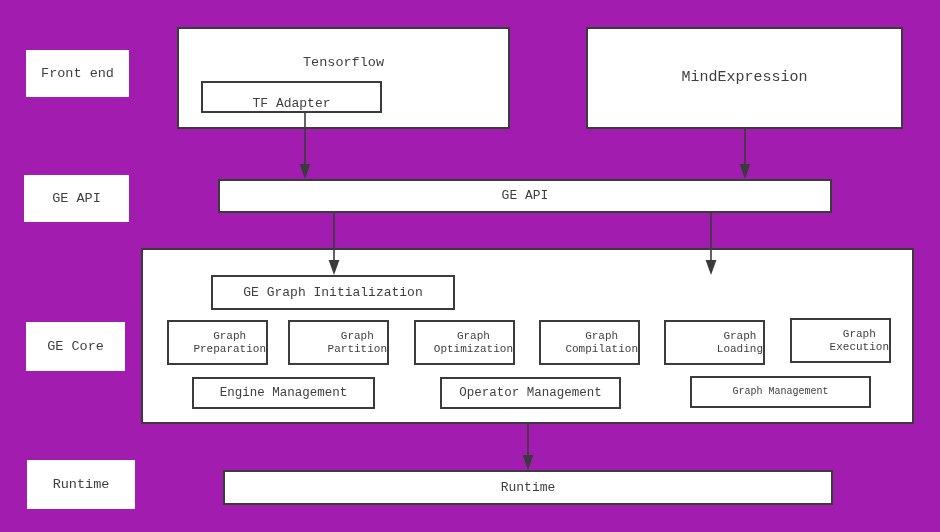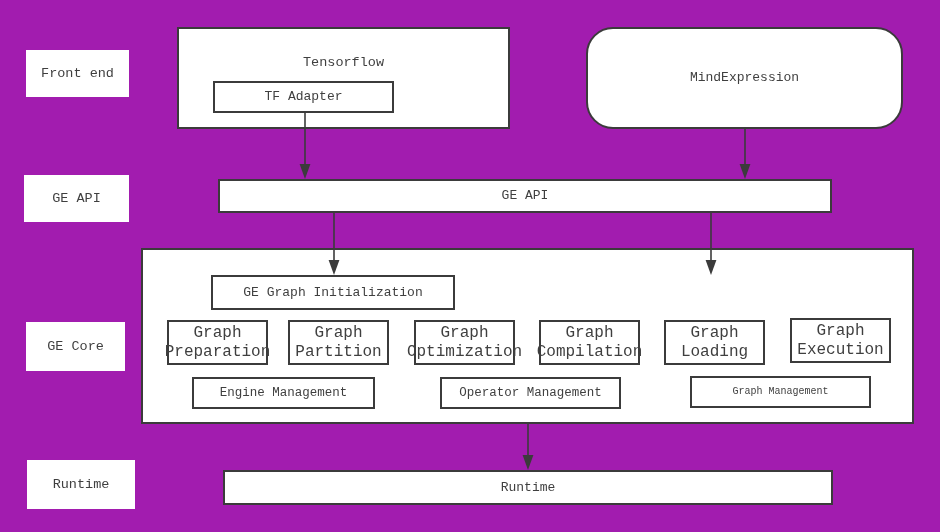--- a/index.html
+++ b/index.html
@@ -46,21 +46,22 @@
     white-space: nowrap;
   }
   .inner-box {
     font-size: 12.5px;
     border: 2px solid #3b3b3b;
   }
   .wide-box {
     font-size: 13px;
   }
   .small-box {
-    font-size: 16px;
+    font-size: 11px;
+    justify-content: flex-end;
   }
   .arrow {
     position: absolute;
   }
   .arrow svg { display: block; }
 </style>
 </head>
 <body>
 
 <div id="canvas">
@@ -77,25 +78,25 @@
     <span>GE Core</span>
   </div>
 
   <div class="box label-box" style="left:27px; top:460px; width:108px; height:49px;">
     <span>Runtime</span>
   </div>
 
   <div class="box container-box" style="left:141px; top:27px; width:333px; height:102px;margin-left:36px;">
     <span class="container-title" style="top:26px; left:0; right:0;">Tensorflow</span>
   </div>
-  <div class="box inner-box" style="left:213px; top:81px; width:181px; height:32px; font-size:13px;">
+  <div class="box inner-box" style="left:201px; top:81px; width:181px; height:32px; font-size:13px;align-items:flex-end;">
     <span>TF Adapter</span>
   </div>
 
-  <div class="box" style="left:586px; top:27px; width:317px; height:102px; font-size:13px;border-radius:27px;">
+  <div class="box" style="left:586px; top:27px; width:317px; height:102px; font-size:15px;">
     <span>MindExpression</span>
   </div>
 
   <div class="box wide-box" style="left:218px; top:179px; width:614px; height:34px;">
     <span>GE API</span>
   </div>
 
   <div class="box container-box" style="left:141px; top:248px; width:773px; height:176px;"></div>
 
   <div class="box inner-box" style="left:211px; top:275px; width:244px; height:35px; font-size:13px;">

